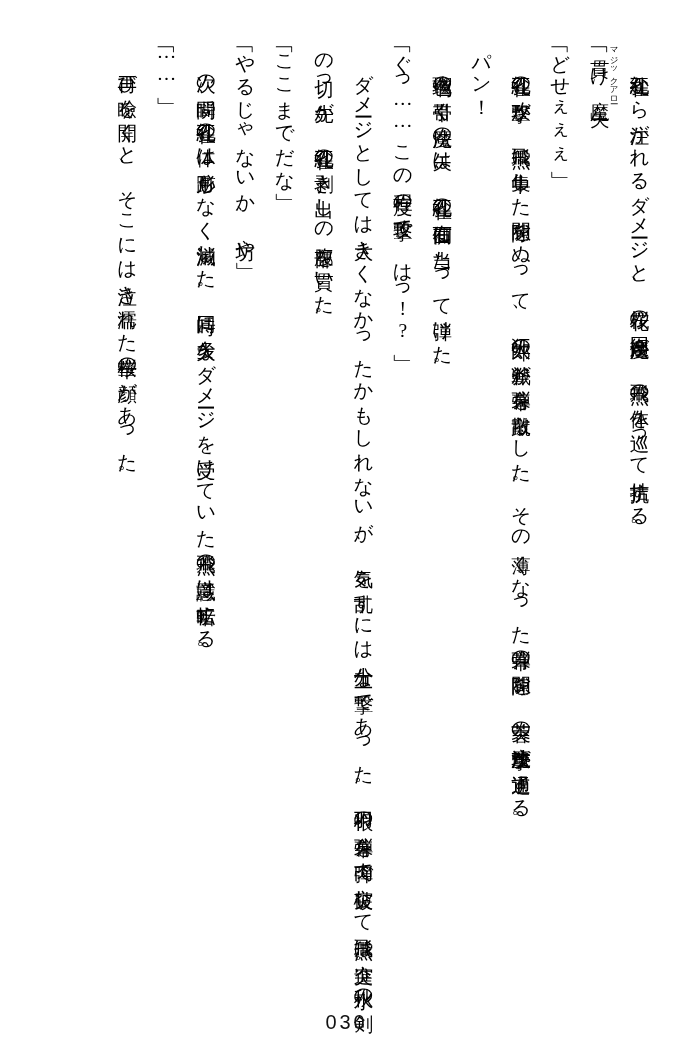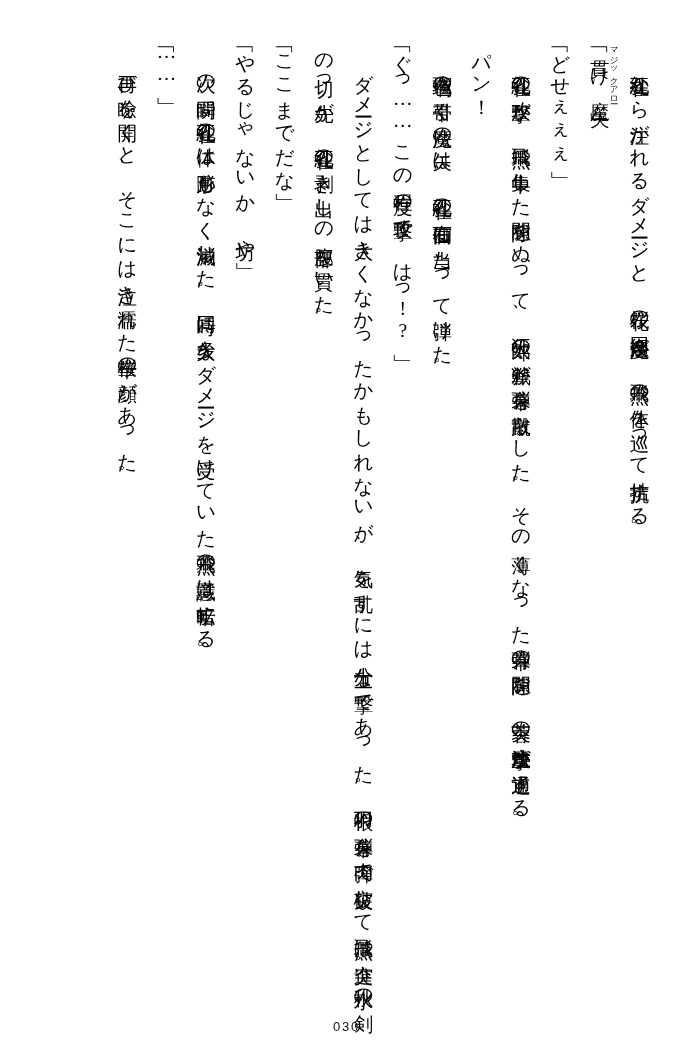--- a/index.html
+++ b/index.html
@@ -63,21 +63,21 @@
     line-height: 1.05;
     font-family: "Liberation Sans", "DejaVu Sans", sans-serif;
   }
 
   .pagenum {
     position: absolute;
     bottom: 16px;
     left: 0;
     width: 100%;
     text-align: center;
-    font-size: 13px;
+    font-size: 20px;
     letter-spacing: 0.14em;
     font-family: "Liberation Sans", "DejaVu Sans", sans-serif;
     color: #111;
   }
 </style>
 </head>
 <body>
 
 <div class="page">
 

